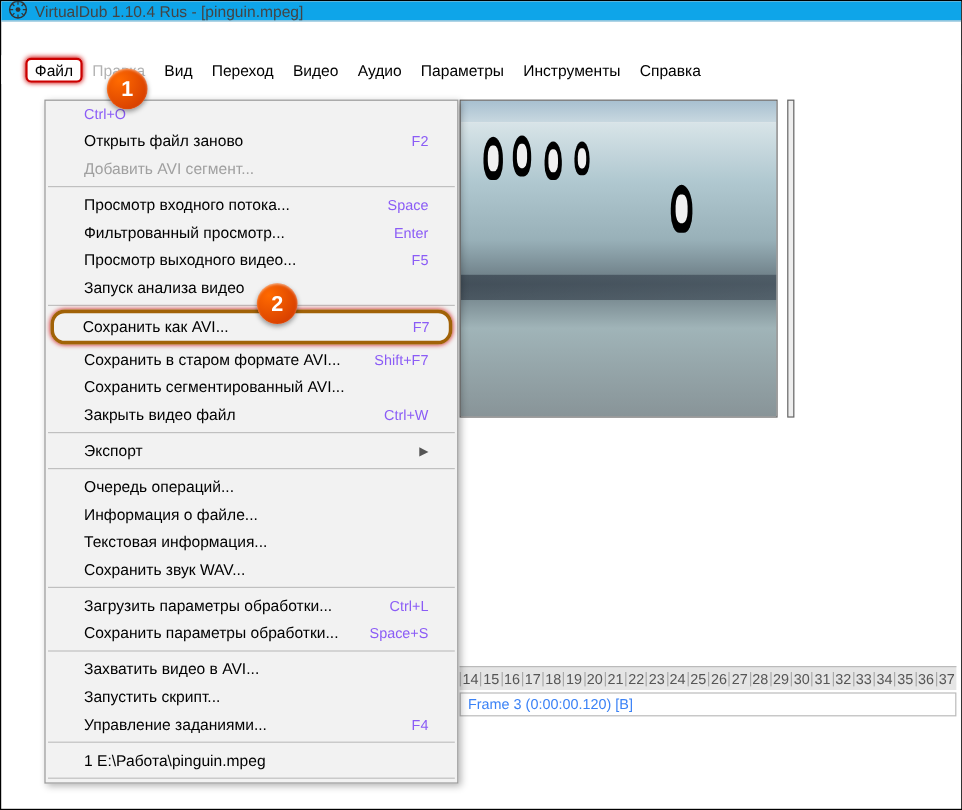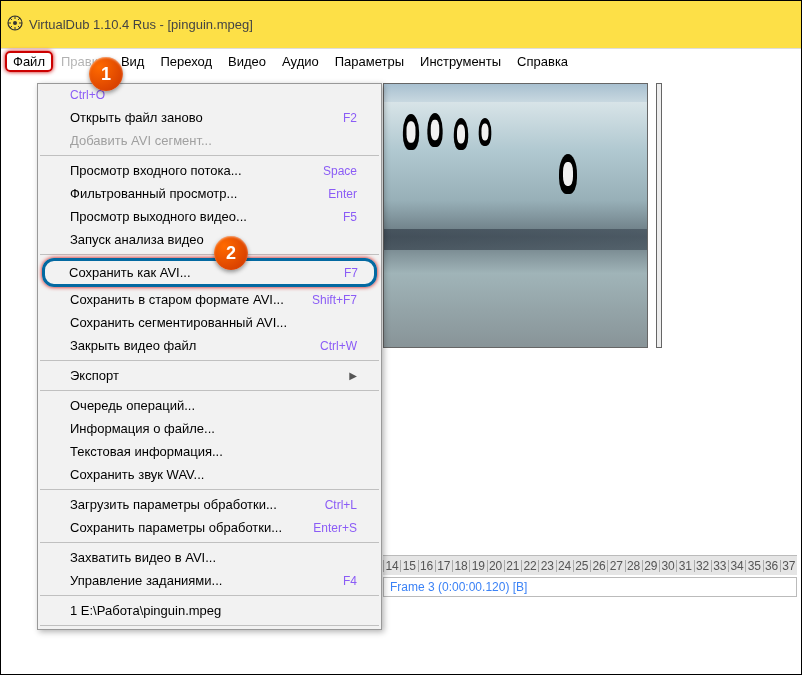--- a/index.html
+++ b/index.html
@@ -1,28 +1,28 @@
 <!DOCTYPE html>
 <html><head>
 <meta charset="utf-8">
 <style>
 * { margin: 0; padding: 0; box-sizing: border-box; }
 body { width: 802px; height: 675px; font-family: "Segoe UI", Tahoma, sans-serif; font-size: 13px; background: #fff; overflow: hidden; position: relative; border: 1px solid #000; }
-.titlebar { height: 48px; background: #fde047; display: flex; align-items: center; padding: 0 6px; color: #444; border-bottom: 1px solid #ddd; }
+.titlebar { height: 17px; background: #0ea5e9; display: flex; align-items: center; padding: 0 6px; color: #444; border-bottom: 1px solid #ddd; }
 .titlebar .icon { margin-right: 6px; }
-.menubar { height: 24px; background: #fff; display: flex; align-items: center; padding: 0 4px; gap: 0; }
+.menubar { height: 24px; background: #fff; display: flex; align-items: center; padding: 0 20px; gap: 0; margin-top: 28px; }
 .menubar-item { padding: 2px 8px; cursor: default; }
 .menubar-item.active { border: 2px solid #cc0000; border-radius: 5px; box-shadow: 0 0 4px #cc0000; padding: 1px 6px; position: relative; }
 .badge { position: absolute; width: 34px; height: 34px; border-radius: 50%; background: radial-gradient(circle at 30% 30%, #ff6a00, #cc3300); color: #fff; font-weight: bold; font-size: 18px; display: flex; align-items: center; justify-content: center; box-shadow: 0 2px 4px rgba(0,0,0,0.4), inset 0 1px 2px rgba(255,255,255,0.5); z-index: 100; }
 .badge1 { top: 56px; left: 88px; }
 .badge2 { top: 235px; left: 213px; }
 .dropdown { position: absolute; top: 82px; left: 36px; width: 345px; background: #f2f2f2; border: 1px solid #999; box-shadow: 2px 2px 6px rgba(0,0,0,0.3); z-index: 50; }
 .menu-item { display: flex; align-items: center; justify-content: space-between; padding: 4px 24px 4px 32px; cursor: default; }
 .menu-item.disabled { color: #a0a0a0; }
-.menu-item.highlighted { border: 3px solid #0369a1; border-radius: 12px; box-shadow: 0 0 4px #cc0000; margin: 1px 4px; padding: 4px 16px 4px 24px; justify-content: space-between; }
+.menu-item.highlighted { border: 3px solid #a16207; border-radius: 12px; box-shadow: 0 0 4px #cc0000; margin: 1px 4px; padding: 4px 16px 4px 24px; justify-content: space-between; }
 .menu-item .label { flex: 1; }
 .menu-item .shortcut { color: #8b5cf6; font-size: 12px; }
 .menu-item .arrow { color: #555; font-size: 10px; }
 .separator { height: 1px; background: #c0c0c0; margin: 3px 2px; }
 .video-area { position: absolute; top: 82px; left: 382px; width: 280px; height: 280px; }
 .preview { width: 265px; height: 265px; border: 1px solid #666; background: #eee; position: relative; overflow: hidden; }
 .penguin-scene { width: 100%; height: 100%; position: relative; }
 .sky { position: absolute; top: 0; left: 0; right: 0; height: 18px; background: linear-gradient(#a8c0d0, #c8d8e0); }
 .ice-bg { position: absolute; top: 18px; left: 0; right: 0; bottom: 0; background: linear-gradient(180deg, #d8e4e8 0%, #b0c8d0 20%, #98b0b8 40%, #687880 55%, #a0b4b8 70%, #889498 100%); }
 .water-band { position: absolute; top: 55%; left: 0; right: 0; height: 8%; background: linear-gradient(90deg, #2a3440, #384450); opacity: 0.6; }
@@ -129,25 +129,28 @@
   <div class="menu-item">
       <span class="label">Сохранить звук WAV...</span>
     </div>
   <div class="separator"></div>
   <div class="menu-item">
       <span class="label">Загрузить параметры обработки...</span>
       <span class="shortcut">Ctrl+L</span>
     </div>
   <div class="menu-item">
       <span class="label">Сохранить параметры обработки...</span>
-      <span class="shortcut">Enter+S</span>
+      <span class="shortcut">Space+S</span>
     </div>
   <div class="separator"></div>
   <div class="menu-item">
       <span class="label">Захватить видео в AVI...</span>
+    </div>
+  <div class="menu-item">
+      <span class="label">Запустить скрипт...</span>
     </div>
   <div class="menu-item">
       <span class="label">Управление заданиями...</span>
       <span class="shortcut">F4</span>
     </div>
   <div class="separator"></div>
   <div class="menu-item">
       <span class="label">1 E:\Работа\pinguin.mpeg</span>
     </div>
   <div class="separator"></div>

